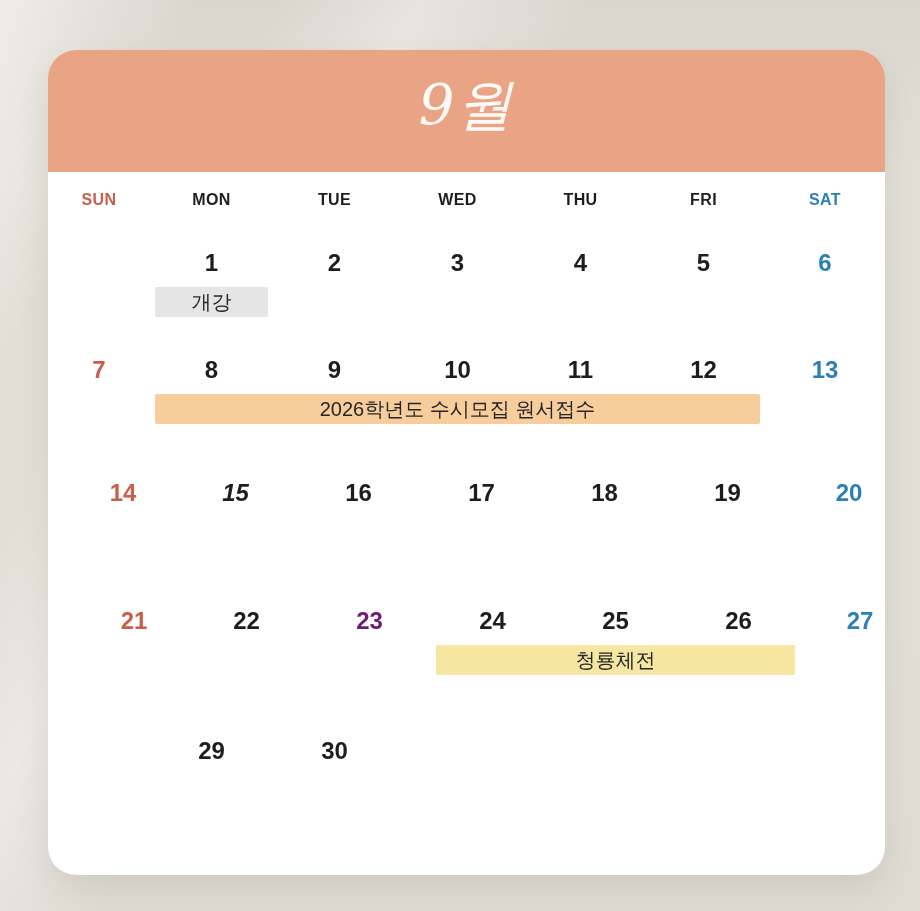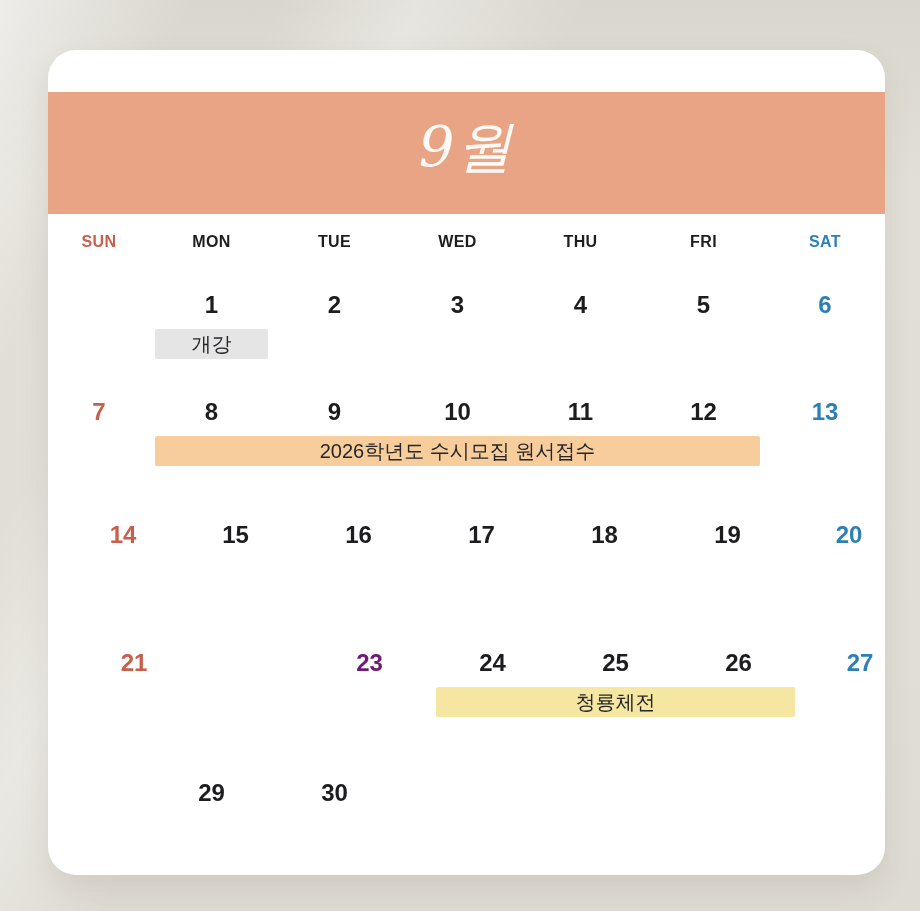--- a/index.html
+++ b/index.html
@@ -23,21 +23,20 @@
     border-radius: 28px;
     overflow: hidden;
     box-shadow: 0 14px 30px rgba(95, 88, 72, 0.12);
   }
   .card-header {
     height: 122px;
     background: #e9a486;
     display: flex;
     align-items: center;
     justify-content: center;
-    margin-top: 42px;
   }
   .title {
     margin: 0;
     padding-bottom: 10px;
     font-family: "DejaVu Serif", serif;
     font-style: italic;
     font-weight: 500;
     font-size: 56px;
     letter-spacing: 2px;
     color: #fdfaf6;
@@ -121,29 +120,30 @@
           <div class="day" style="grid-column: 2; color: rgb(29, 29, 31);">8</div>
           <div class="day" style="grid-column: 3; color: rgb(29, 29, 31);">9</div>
           <div class="day" style="grid-column: 4; color: rgb(29, 29, 31);">10</div>
           <div class="day" style="grid-column: 5; color: rgb(29, 29, 31);">11</div>
           <div class="day" style="grid-column: 6; color: rgb(29, 29, 31);">12</div>
           <div class="day" style="grid-column: 7; color: rgb(45, 128, 183);">13</div>
           <div class="event" style="grid-column: 2 / span 5; background: rgb(246, 205, 155); color: rgb(38, 38, 42);">2026학년도 수시모집 원서접수</div>
         </div>
         <div class="week week-3">
           <div class="day" style="grid-column: 1; color: rgb(199, 95, 75);">14</div>
-          <div class="day" style="grid-column: 2; color: rgb(29, 29, 31);">15</div>
+          <div class="day" style="grid-column: 2; color: rgb(29, 29, 31); font-style: italic;">15</div>
           <div class="day" style="grid-column: 3; color: rgb(29, 29, 31);">16</div>
           <div class="day" style="grid-column: 4; color: rgb(29, 29, 31);">17</div>
           <div class="day" style="grid-column: 5; color: rgb(29, 29, 31);">18</div>
           <div class="day" style="grid-column: 6; color: rgb(29, 29, 31);">19</div>
           <div class="day" style="grid-column: 7; color: rgb(45, 128, 183);">20</div>
         </div>
         <div class="week week-4">
           <div class="day" style="grid-column: 1; color: rgb(199, 95, 75);">21</div>
+          <div class="day" style="grid-column: 2; color: rgb(29, 29, 31);">22</div>
           <div class="day" style="grid-column: 3; color: #701a75;">23</div>
           <div class="day" style="grid-column: 4; color: rgb(29, 29, 31);">24</div>
           <div class="day" style="grid-column: 5; color: rgb(29, 29, 31);">25</div>
           <div class="day" style="grid-column: 6; color: rgb(29, 29, 31);">26</div>
           <div class="day" style="grid-column: 7; color: rgb(45, 128, 183);">27</div>
           <div class="event" style="grid-column: 4 / span 3; background: rgb(245, 231, 161); color: rgb(38, 38, 42);">청룡체전</div>
         </div>
         <div class="week week-5">
           <div class="day" style="grid-column: 2; color: rgb(29, 29, 31);">29</div>
           <div class="day" style="grid-column: 3; color: rgb(29, 29, 31);">30</div>

